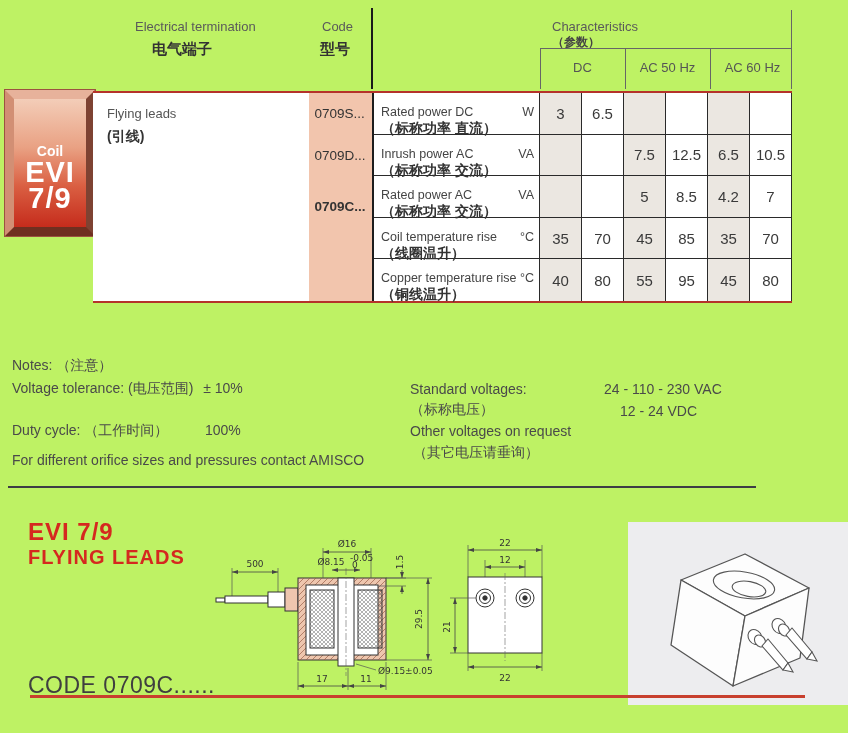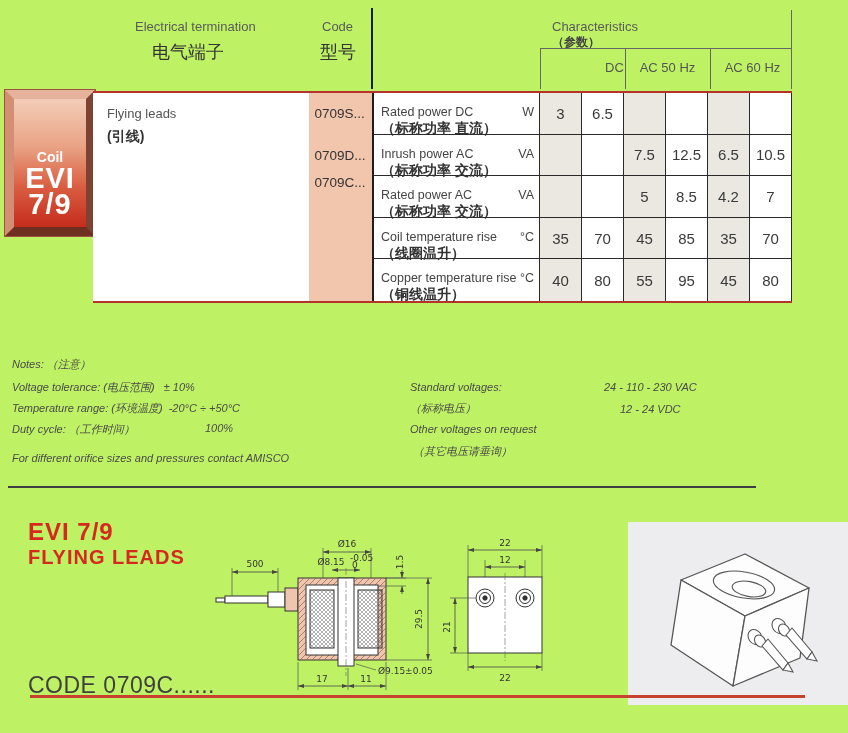--- a/index.html
+++ b/index.html
@@ -2,35 +2,35 @@
 <html><head>
 <meta charset="utf-8">
 <style>
   * { margin:0; padding:0; box-sizing:border-box; }
   body { background:#ffffff; font-family:"Liberation Sans", sans-serif; }
   .page { position:relative; width:848px; height:733px; background:#bef264; overflow:hidden; }
   .abs { position:absolute; }
 
   
   .h-en { font-size:13px; color:#5a5a5a; }
-  .h-zh { font-size:18px; font-weight:normal; color:#333; }
+  .h-zh { font-size:15px; font-weight:bold; color:#333; }
   .hdr-divider { left:371px; top:8px; width:2px; height:81px; background:#1a1a1a; }
   .sub-line-top { left:540px; top:48px; width:252px; height:1px; background:#666; }
   .sub-v { width:1px; background:#666; top:48px; height:41px; }
   .sub-v-right { left:791px; top:10px; width:1px; height:79px; background:#666; }
   .sub-label { top:60px; width:85px; text-align:center; font-size:13px; color:#555; }
 
   
   .badge { left:5px; top:90px; width:90px; height:146px;
            border-style:solid; border-width:9px;
            border-color:#e7b29b #7e4232 #6f2f20 #d28f74;
            background:linear-gradient(180deg,#f3cdb8 0%,#e9a183 38%,#da5f42 68%,#c52c1c 100%);
            outline:1px solid #9c5340;
            display:flex; flex-direction:column; justify-content:flex-end; align-items:center;
-           padding-bottom:10px; }
+           padding-bottom:16px; }
   .badge .b1 { color:#fff; font-weight:bold; font-size:14px; line-height:15px; }
   .badge .b2 { color:#fff; font-weight:bold; font-size:29px; line-height:26px; letter-spacing:1px; }
 
   
   .dtable { left:93px; top:91px; width:699px; height:212px;
             border-top:2px solid #b5332a; border-bottom:2px solid #b5332a;
             display:flex; background:#fff; }
   .col-term { width:212px; padding:13px 6px 0 14px; }
   .col-term .t-en { font-size:13px; color:#555; }
   .col-term .t-zh { font-size:14px; font-weight:bold; color:#333; margin-top:7px; }
@@ -41,21 +41,21 @@
   .drow:last-child { border-bottom:none; }
   .dlabel { width:166px; border-right:1px solid #2a2a2a; padding:12px 5px 0 7px; }
   .dlabel .l1 { display:flex; justify-content:space-between; font-size:12.5px; color:#444; }
   .dlabel .l1 .unit { color:#444; }
   .dlabel .l2 { font-size:14px; font-weight:bold; color:#333; margin-top:1px; }
   .dcell { width:42px; border-right:1px solid #2a2a2a; display:flex; align-items:center;
            justify-content:center; font-size:15px; color:#3a3a3a; }
   .dcell.shaded { background:#ebe7e1; }
 
   
-  .note { font-size:11px; color:#4a4a4a; white-space:nowrap;font-style:italic; }
+  .note { font-size:14px; color:#4a4a4a; white-space:nowrap; }
 
   
   .sep-dark { left:8px; top:486px; width:748px; height:2px; background:#3d3d45; }
   .sep-red  { left:30px; top:695px; width:775px; height:3px; background:#c8402e; }
   .sec-t1 { left:28px; top:518px; font-size:24px; font-weight:bold; color:#d5281f; letter-spacing:1px; }
   .sec-t2 { left:28px; top:546px; font-size:20px; font-weight:bold; color:#d5281f; letter-spacing:1px; }
   .code-caption { left:28px; top:672px; font-size:23px; color:#3f3f3f; letter-spacing:0.5px; }
   .gray-panel { left:628px; top:522px; width:220px; height:183px; background:#ededef; }
 
   svg text { font-family:"DejaVu Sans", sans-serif; font-size:9px; fill:#333; }
@@ -75,39 +75,39 @@
   <div class="abs hdr-divider"></div>
 
   <div class="abs h-en" style="left:552px;top:19px;">Characteristics</div>
   <div class="abs" style="left:552px;top:34px;font-size:12px;font-weight:bold;color:#444;">（参数）</div>
 
   <div class="abs sub-line-top"></div>
   <div class="abs sub-v" style="left:540px;"></div>
   <div class="abs sub-v" style="left:625px;"></div>
   <div class="abs sub-v" style="left:710px;"></div>
   <div class="abs sub-v-right"></div>
-  <div class="abs sub-label" style="left:540px;margin-left:32px;">DC</div>
+  <div class="abs sub-label" style="left:540px;">DC</div>
   <div class="abs sub-label" style="left:625px;">AC 50 Hz</div>
   <div class="abs sub-label" style="left:710px;">AC 60 Hz</div>
 
   <div class="abs badge">
     <div class="b1">Coil</div>
     <div class="b2">EVI</div>
     <div class="b2">7/9</div>
   </div>
 
   <div class="abs dtable">
     <div class="col-term">
       <div class="t-en">Flying leads</div>
       <div class="t-zh">(引线)</div>
     </div>
     <div class="col-code">
       <div class="code-item" style="top:13px;">0709S...</div>
       <div class="code-item" style="top:55px;">0709D...</div>
-      <div class="code-item" style="top:82px;">0709C...</div>
+      <div class="code-item" style="top:106px;font-weight:bold;">0709C...</div>
     </div>
     <div class="col-data">
 
       <div class="drow">
         <div class="dlabel">
           <div class="l1">
               <span>Rated power DC</span>
               <span class="unit">W</span>
             </div>
           <div class="l2">（标称功率 直流）</div>
@@ -184,24 +184,20 @@
         <div class="dcell">80</div>
       </div>
 
     </div>
   </div>
 
   <div class="abs note" style="left:12px;top:357px;">Notes:  （注意）</div>
   <div class="abs note" style="left:12px;top:380px;">
     <span>Voltage tolerance: (电压范围)</span>
     <span style="margin-left:6px;">± 10%</span>
-  </div>
-  <div class="abs note" style="left:12px;top:401px;">
-    <span>Temperature range: (环境温度)</span>
-    <span style="margin-left:3px;">-20°C ÷ +50°C</span>
   </div>
   <div class="abs note" style="left:12px;top:422px;width:280px;">
     <span>Duty cycle: （工作时间）</span>
     <span style="position:absolute;left:193px;">100%</span>
   </div>
   <div class="abs note" style="left:12px;top:452px;">For different orifice sizes and pressures contact AMISCO</div>
 
   <div class="abs note" style="left:410px;top:381px;">Standard voltages:</div>
   <div class="abs note" style="left:410px;top:401px;text-align:center;">（标称电压）</div>
   <div class="abs note" style="left:410px;top:423px;">Other voltages on request</div>

